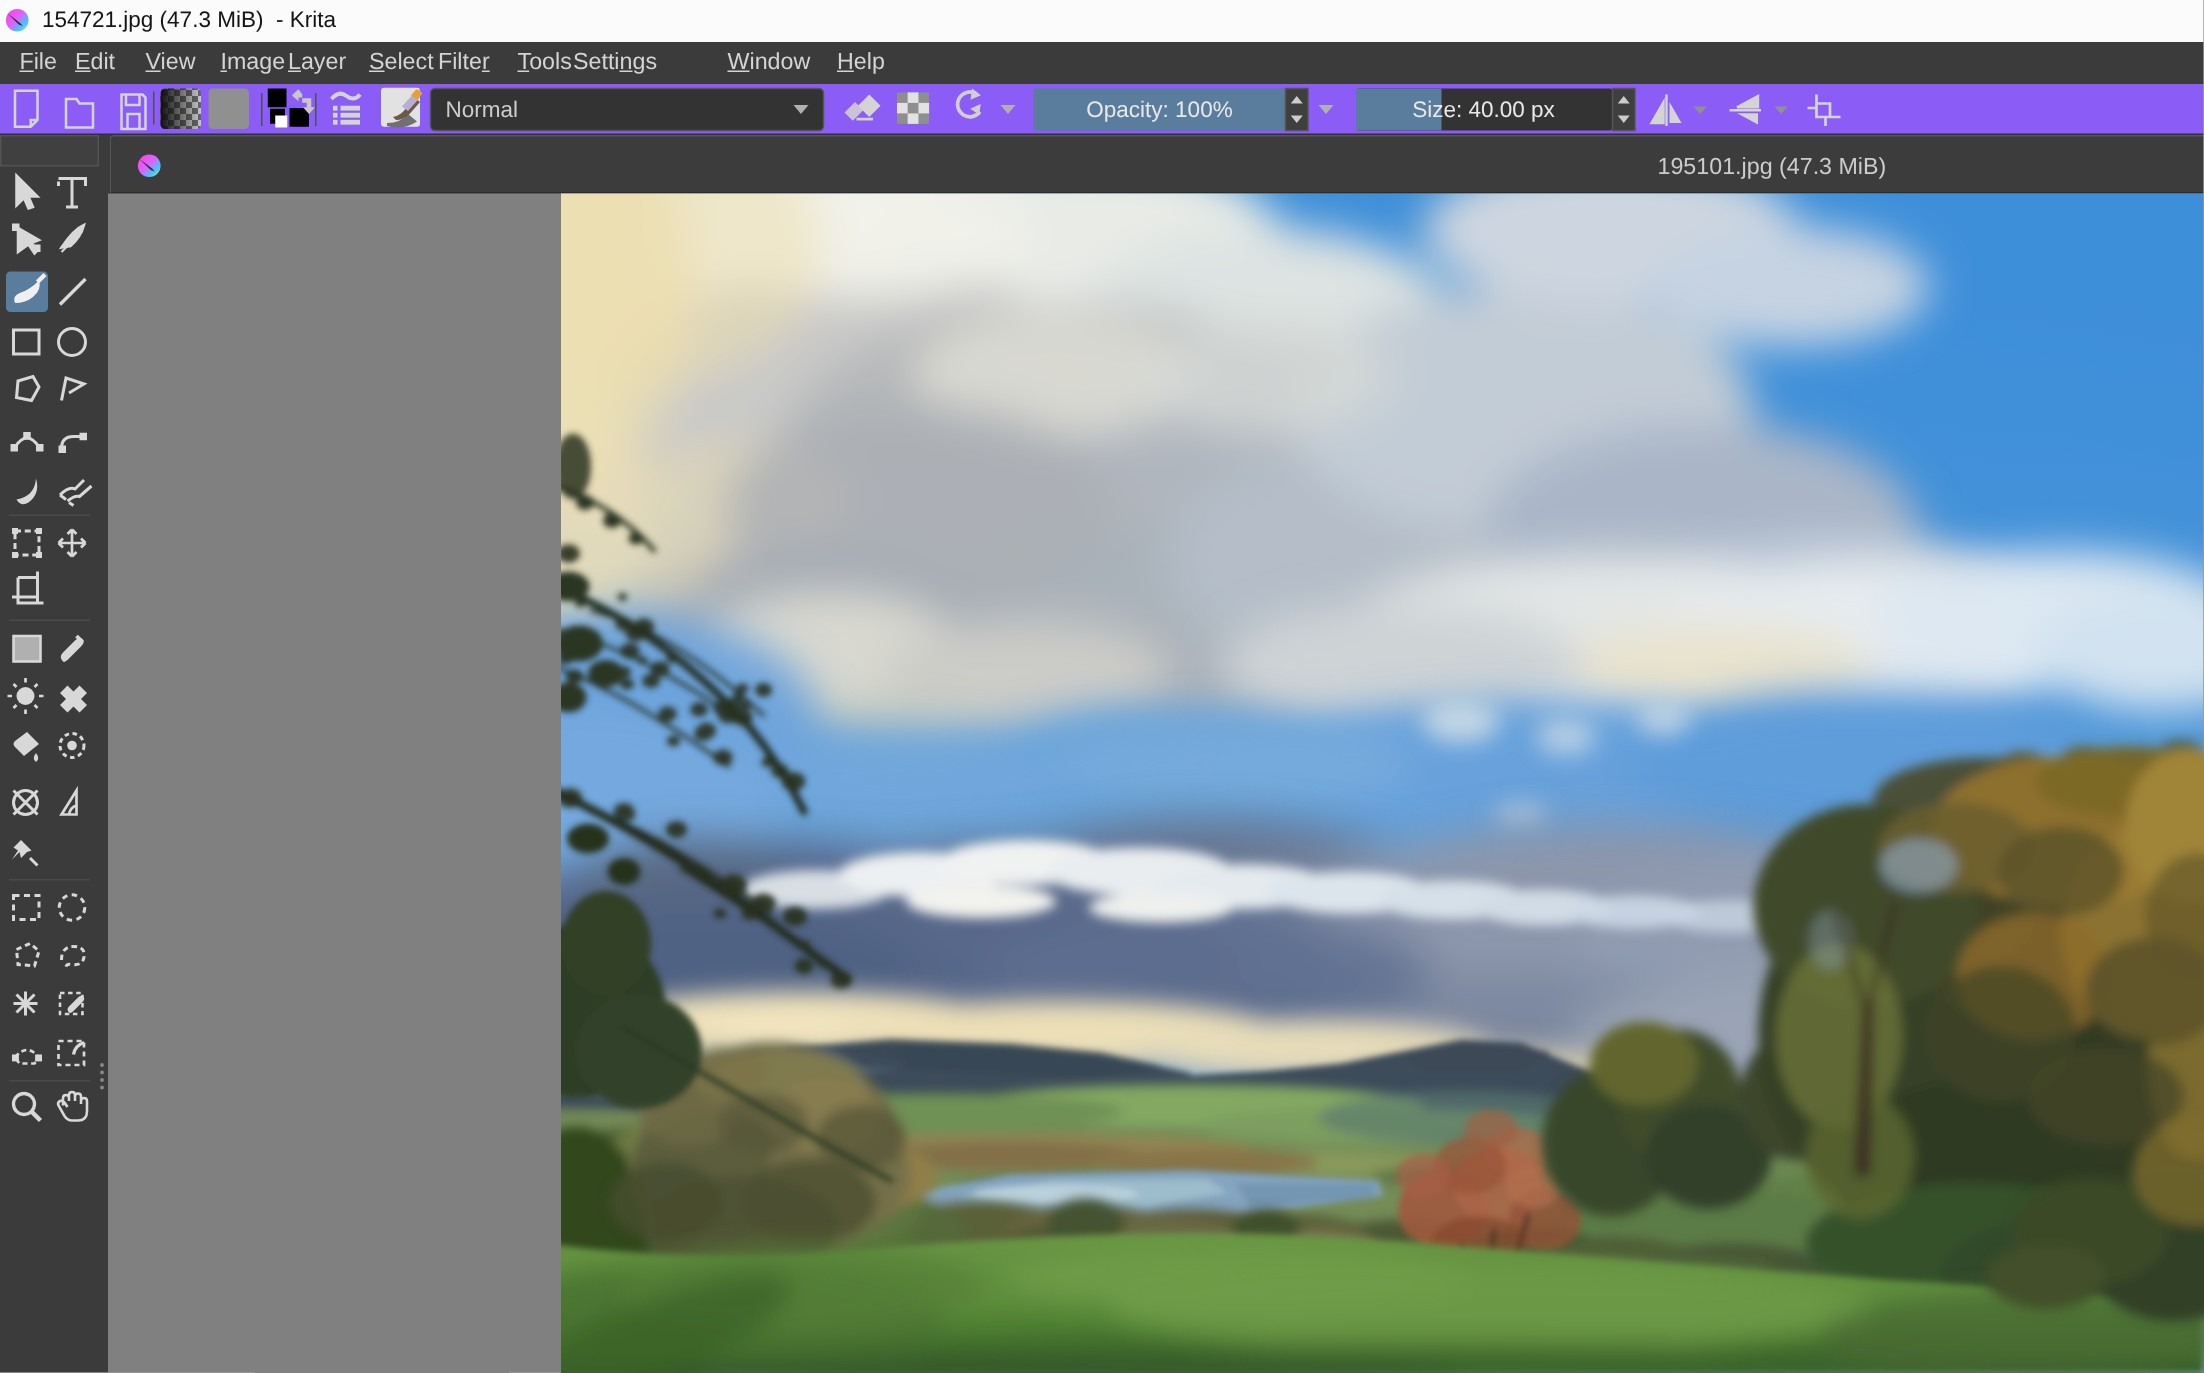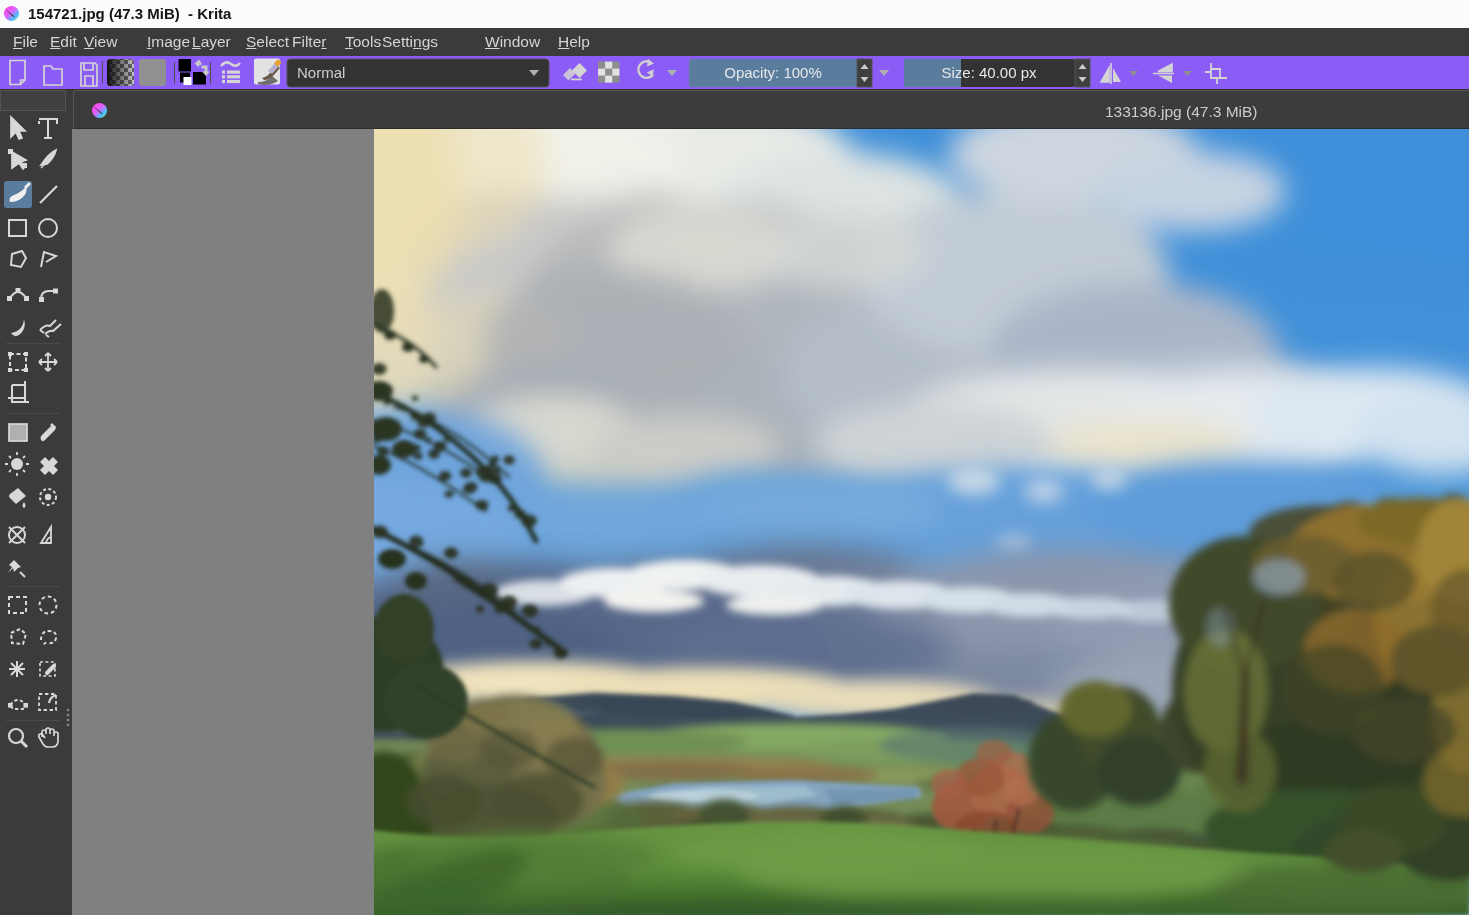--- a/index.html
+++ b/index.html
@@ -1,18 +1,18 @@
 <!DOCTYPE html>
 <html><head>
 <meta charset="utf-8">
 <style>
   * { margin:0; padding:0; box-sizing:border-box; }
   html,body { width:1469px; height:915px; overflow:hidden; font-family:"Liberation Sans", sans-serif; }
   #app { position:relative; width:1469px; height:915px; background:#3b3b3b; }
-  #titlebar { position:absolute; left:0; top:0; width:1469px; height:28px; background:#fbfbfb; color:#141414; font-size:15px;font-weight:bold; }
+  #titlebar { position:absolute; left:0; top:0; width:1469px; height:28px; background:#fbfbfb; color:#141414; font-size:15px; }
   #titletext { position:absolute; left:28px; top:5px; }
   #menubar { position:absolute; left:0; top:28px; width:1469px; height:28px; background:#3b3b3b; color:#d4d4d4; font-size:15.5px; }
   .mi { position:absolute; top:5px; }
   .mi u { text-decoration:underline; }
   #toolbar { position:absolute; left:0; top:56px; width:1469px; height:34px; background:#8b5cf6; border-bottom:1px solid #323232; }
   #toolbox { position:absolute; left:0; top:90px; width:72px; height:825px; background:#3b3b3b; }
   #dockerhdr { position:absolute; left:0; top:90px; width:66px; height:21px; background:#404040; border:1px solid #535353; }
   #tabbar { position:absolute; left:73px; top:90px; width:1396px; height:39px; background:#3c3c3c; border:1px solid #565656; border-bottom:1px solid #2c2c2c; border-right:none; border-top-left-radius:3px; }
   #canvas { position:absolute; left:72px; top:129px; width:1397px; height:786px; background:#808080; }
   #photo { position:absolute; left:302px; top:0; width:1095px; height:786px; }
@@ -32,21 +32,21 @@
         </linearGradient>
       </defs>
       <circle cx="9" cy="9" r="8" fill="url(#kg1)"></circle>
       <path d="M2 4 L11 11 L13 13 L10 12 Z" fill="#303030"></path>
     </svg>
     <span id="titletext">154721.jpg (47.3 MiB)&nbsp; - Krita</span>
   </div>
   <div id="menubar">
     <span class="mi" style="left:13px"><u>F</u>ile</span>
     <span class="mi" style="left:50px"><u>E</u>dit</span>
-    <span class="mi" style="left:84px"><u>V</u>iew</span>
+    <span class="mi" style="left:97px"><u>V</u>iew</span>
     <span class="mi" style="left:147px"><u>I</u>mage</span>
     <span class="mi" style="left:192px"><u>L</u>ayer</span>
     <span class="mi" style="left:246px"><u>S</u>elect</span>
     <span class="mi" style="left:292px">Filte<u>r</u></span>
     <span class="mi" style="left:345px"><u>T</u>ools</span>
     <span class="mi" style="left:382px">Setti<u>n</u>gs</span>
     <span class="mi" style="left:485px"><u>W</u>indow</span>
     <span class="mi" style="left:558px"><u>H</u>elp</span>
   </div>
   <div id="toolbar">
@@ -235,21 +235,21 @@
         </g>
     </svg>
   </div>
   <div id="dockerhdr"></div>
   <div id="tabbar">
     <svg width="17" height="17" style="position:absolute;left:17px;top:11px" viewBox="0 0 18 18">
       <circle cx="9" cy="9" r="8" fill="url(#kg1)"></circle>
       <path d="M2 4 L11 11 L13 13 L10 12 Z" fill="#303030"></path>
     </svg>
   </div>
-  <div id="tabtitle">133136.jpg (47.3 MiB)</div>
+  <div id="tabtitle">195101.jpg (47.3 MiB)</div>
   <div id="canvas">
     <svg id="photo" viewBox="0 0 1095 786" preserveAspectRatio="none">
       <defs>
         <linearGradient id="sky" x1="0.6" y1="0" x2="0.35" y2="1">
           <stop offset="0" stop-color="#3e8ed8"></stop>
           <stop offset="0.45" stop-color="#539ad8"></stop>
           <stop offset="0.75" stop-color="#7fb2de"></stop>
           <stop offset="1" stop-color="#a9c9e6"></stop>
         </linearGradient>
         <linearGradient id="grass" x1="0" y1="0" x2="0" y2="1">

